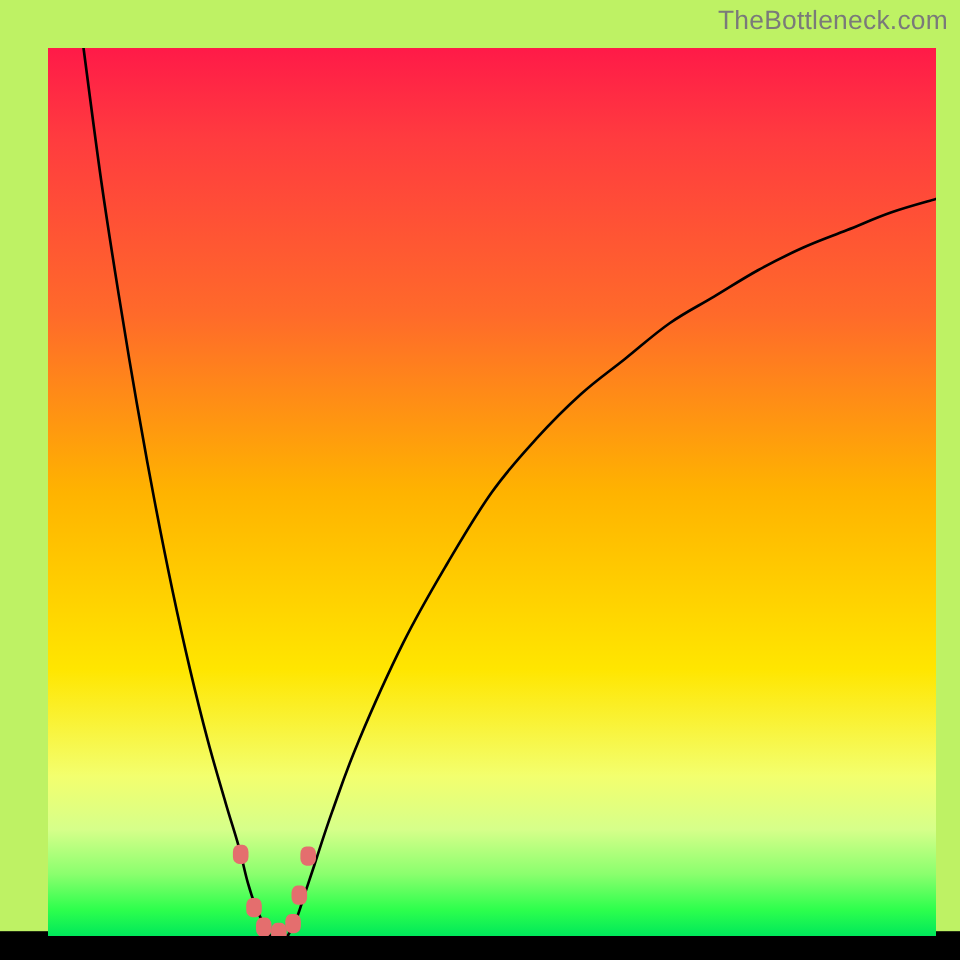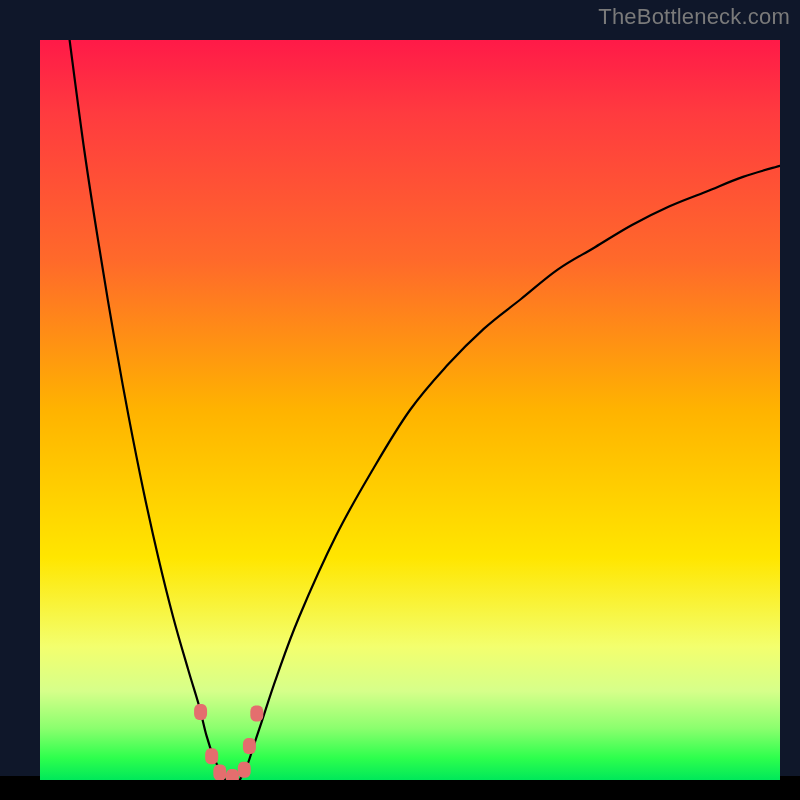--- a/index.html
+++ b/index.html
@@ -8,21 +8,21 @@
     width: 800px;
     height: 800px;
     background: #000;
     font-family: Arial, Helvetica, sans-serif;
     overflow: hidden;
   }
   .stage {
     position: relative;
     width: 800px;
     height: 776px;
-    background: #0f172a;
+    background: #bef264;
   }
   .plot-area {
     position: absolute;
     left: 40px;
     top: 40px;
     width: 740px;
     height: 740px;
     
     background: linear-gradient(
       to bottom,

